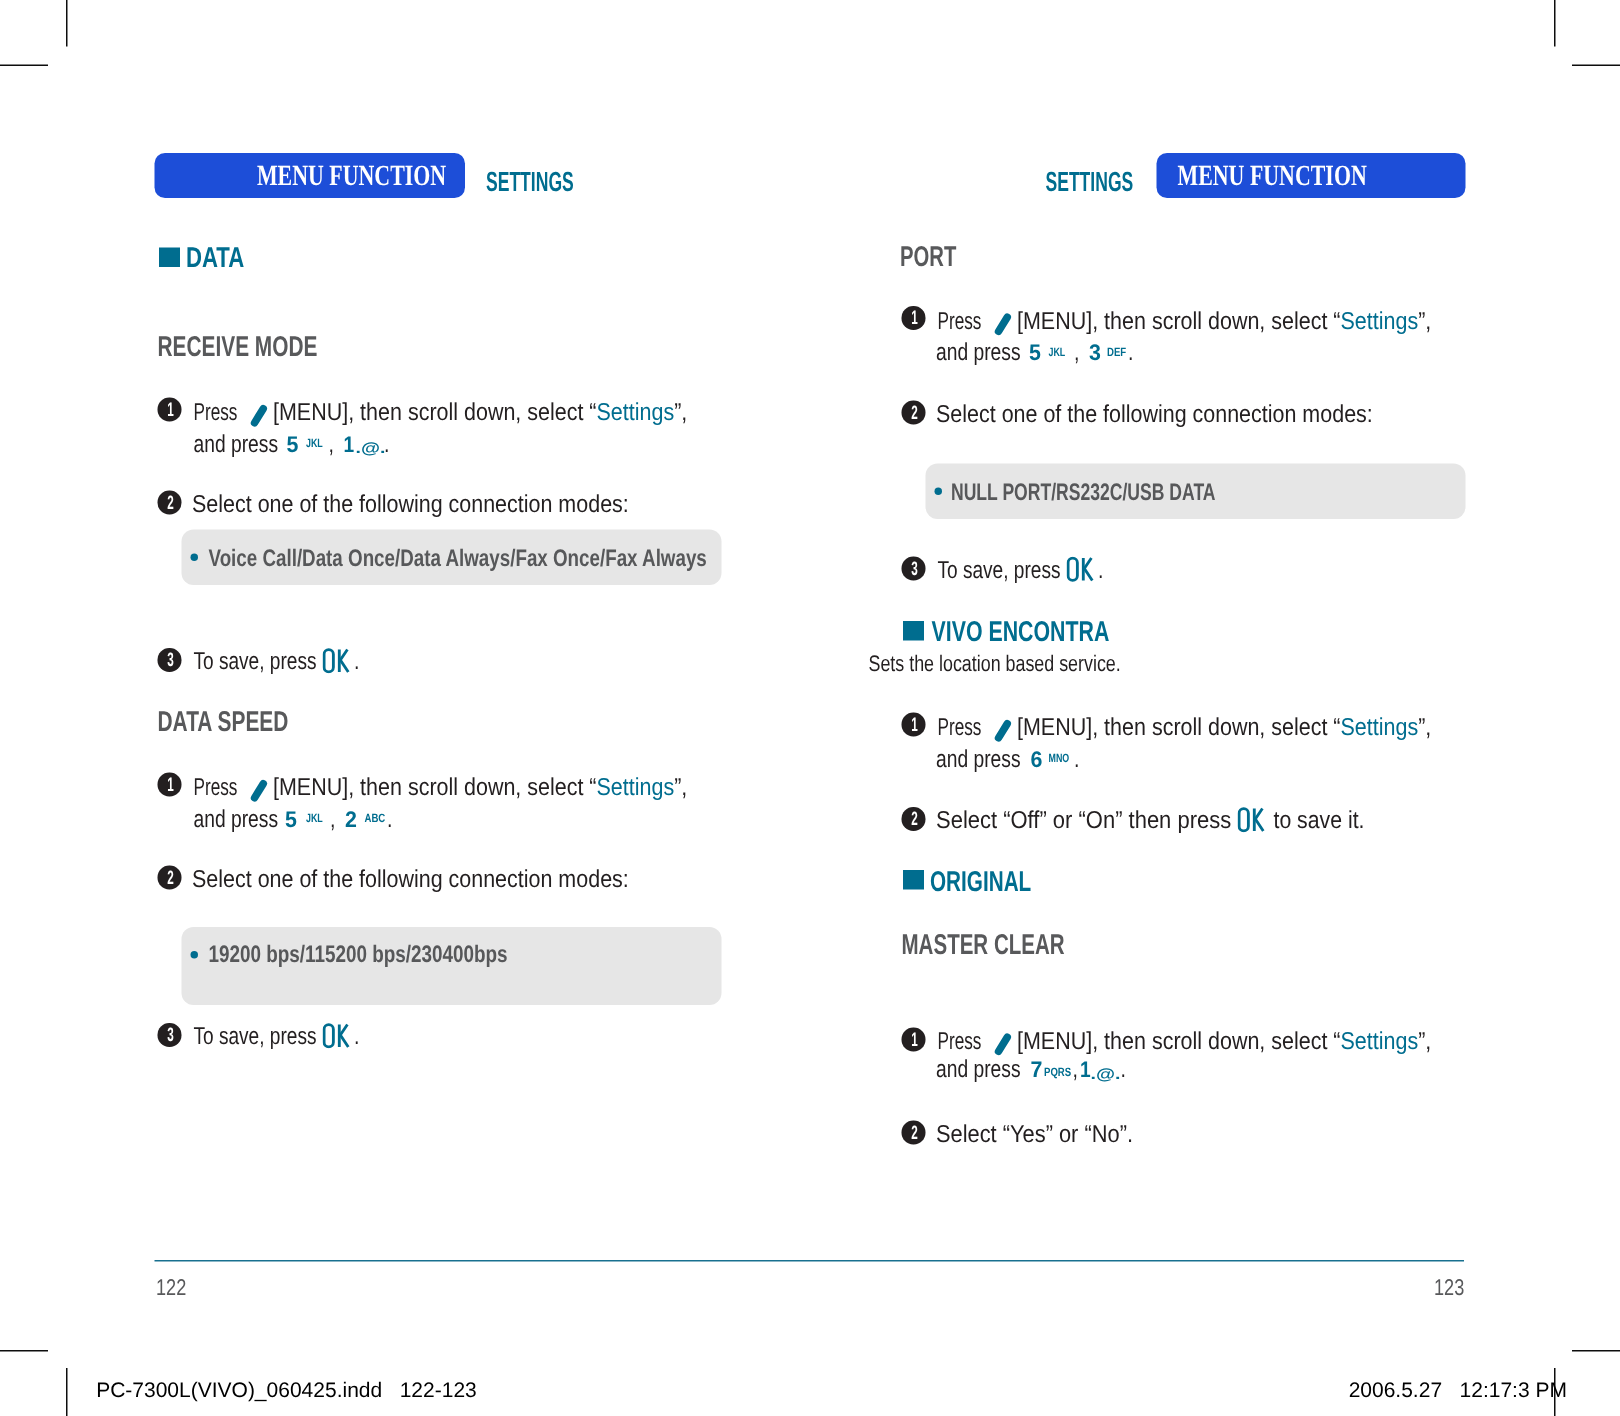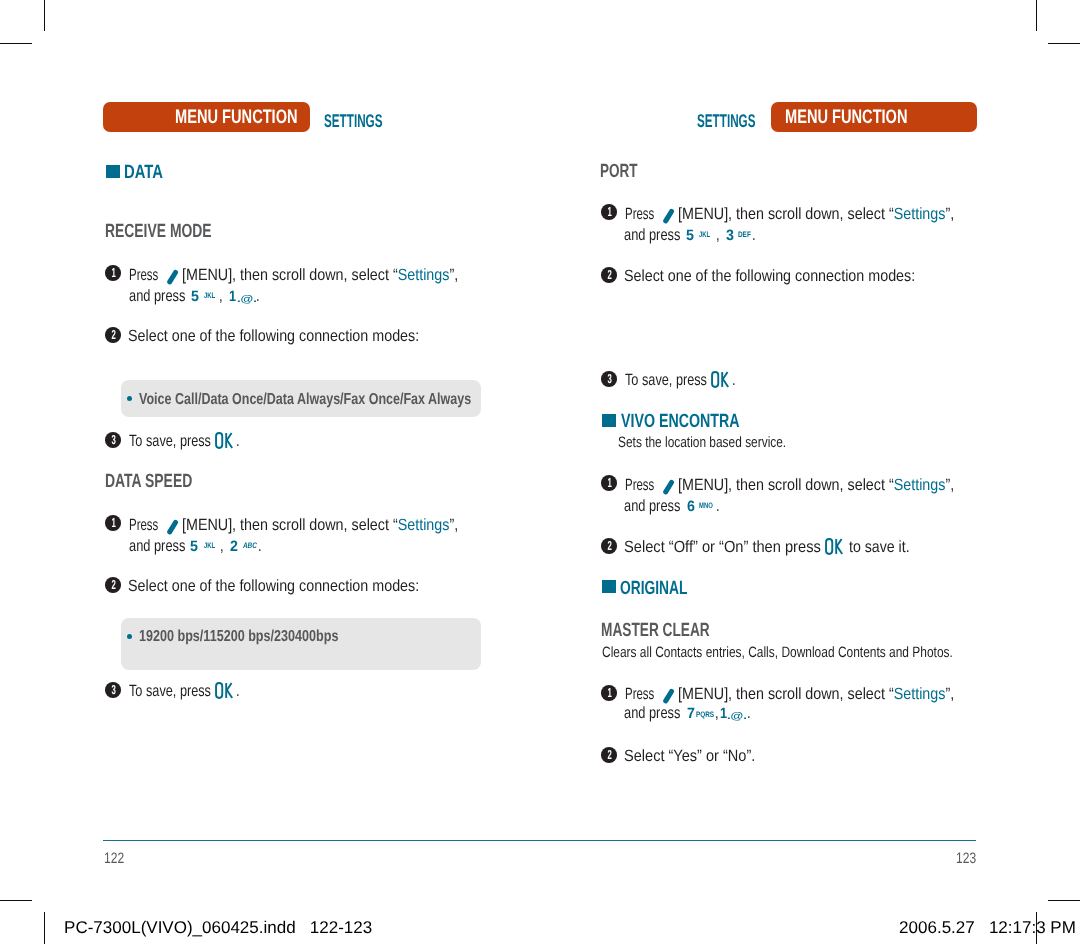--- a/index.html
+++ b/index.html
@@ -7,22 +7,22 @@
   body{width:1080px;height:944px;background:#ffffff;
        font-family:"Liberation Sans",sans-serif;overflow:hidden;
        -webkit-font-smoothing:antialiased;
        text-rendering:geometricPrecision;}
   .page{position:absolute;left:0;top:0;width:1080px;height:944px;}
 
   
   .crop{position:absolute;background:#0d0d0d;}
 
   
-  .tab{position:absolute;height:30px;border-radius:7px;background:#c2410c;
-       color:#ffffff;}
+  .tab{position:absolute;height:30px;border-radius:7px;background:#1d4ed8;
+       color:#ffffff;font-family:Liberation Serif, serif;}
   .tab .lbl{position:absolute;top:0;font-size:19.5px;font-weight:bold;line-height:31px;
             white-space:nowrap;}
   .tab.lt .lbl{right:12.5px;}
   .tab.lt .lbl .sx{transform-origin:right top !important;}
   .tab.rt .lbl{left:13.5px;}
   .runhead{position:absolute;color:#006d8f;font-size:18.4px;font-weight:bold;
            line-height:1;white-space:nowrap;}
 
   .sx{display:inline-block;transform-origin:left top;}
 
@@ -52,21 +52,21 @@
 
   
   .obox{position:absolute;background:#e6e6e6;border-radius:8px;}
   .bul{position:absolute;width:5px;height:5px;border-radius:50%;background:#006d8f;}
   .otxt{position:absolute;color:#57585a;font-size:15.9px;font-weight:bold;
         line-height:1;white-space:nowrap;}
 
   
   .rule{position:absolute;background:#18708f;height:1.3px;}
   .pgno{position:absolute;color:#58595b;font-size:15.2px;line-height:1;}
-  .imprint{position:absolute;color:#000;font-size:17px;line-height:1;white-space:pre;}
+  .imprint{position:absolute;color:#000;font-size:14px;line-height:1;white-space:pre;}
 </style>
 </head>
 <body>
 
 <div class="page">
 
   <div class="crop" style="left:44px;top:0;width:1.2px;height:31px;"></div>
   <div class="crop" style="left:0;top:43px;width:32px;height:1.2px;"></div>
   <div class="crop" style="left:1036px;top:0;width:1.2px;height:31px;"></div>
   <div class="crop" style="left:1048px;top:43px;width:32px;height:1.2px;"></div>
@@ -95,21 +95,21 @@
   <div class="line" style="left:182.1px;top:266.9px;"><span class="sx" style="transform:scaleX(.8796)"><span>[MENU], then scroll down, select “</span><span class="link">Settings</span><span>”,</span></span></div>
   <div class="line" style="left:128.9px;top:287.5px;"><span class="sx" style="transform:scaleX(.788)">and press</span></div>
   <div class="keyd" style="left:191.2px;top:288.5px;"><span class="sx" style="transform:scaleX(.95)">5</span></div>
   <div class="keyl" style="left:203.8px;top:292px;"><span class="sx" style="transform:scaleX(.74)">JKL</span></div>
   <div class="line" style="left:219.3px;top:287.5px;"><span class="sx" style="transform:scaleX(.8)">,</span></div>
   <div class="keyd" style="left:229.3px;top:288.5px;"><span class="sx" style="transform:scaleX(.85)">1</span></div>
   <div class="keyl" style="left:236.7px;top:294.5px;font-size:10px;"><span class="sx" style="transform:scaleX(1.3)">.@.</span></div>
   <div class="line" style="left:255.6px;top:287.5px;"><span class="sx" style="transform:scaleX(.8)">.</span></div>
   <div class="num" style="left:105.3px;top:327.1px;"><span>2</span></div>
   <div class="line" style="left:127.8px;top:328px;"><span class="sx" style="transform:scaleX(.879)">Select one of the following connection modes:</span></div>
-  <div class="obox" style="left:121.2px;top:380px;width:359.8px;height:36.6px;">
+  <div class="obox" style="left:121.2px;top:353px;width:359.8px;height:36.6px;">
     <div class="bul" style="left:5.6px;top:16px;"></div>
     <div class="otxt" style="left:17.6px;top:11.5px;"><span class="sx" style="transform:scaleX(.788)">Voice Call/Data Once/Data Always/Fax Once/Fax Always</span></div>
   </div>
   <div class="num" style="left:105.3px;top:432.1px;"><span>3</span></div>
   <div class="line" style="left:128.9px;top:433px;"><span class="sx" style="transform:scaleX(.781)">To save, press</span></div>
   <div class="okwrap" style="left:214.7px;top:431.5px;" aria-label="OK">
       <svg class="oksvg" width="19" height="17" viewBox="0 0 19 17" aria-hidden="true">
         <g fill="none" stroke="#006d8f" stroke-width="1.9">
           <rect x="1.05" y="1.05" width="6.2" height="14.9" rx="3.1"></rect>
           <path d="M11.2 1.05 V15.95"></path>
@@ -123,21 +123,21 @@
   <div class="line" style="left:128.6px;top:516.9px;"><span class="sx" style="transform:scaleX(.703)">Press</span></div>
   <div class="slash" style="left:166.4px;top:518.5px;"><svg width="13" height="17" viewBox="0 0 13 17" aria-hidden="true">
         <path d="M9.5 3.5 L3.7 12.9" stroke="#006d8f" stroke-width="5" stroke-linecap="round" fill="none"></path>
       </svg></div>
   <div class="line" style="left:182.1px;top:516.9px;"><span class="sx" style="transform:scaleX(.8796)"><span>[MENU], then scroll down, select “</span><span class="link">Settings</span><span>”,</span></span></div>
   <div class="line" style="left:128.9px;top:537.5px;"><span class="sx" style="transform:scaleX(.788)">and press</span></div>
   <div class="keyd" style="left:190.4px;top:538.5px;"><span class="sx" style="transform:scaleX(.95)">5</span></div>
   <div class="keyl" style="left:203.9px;top:542px;"><span class="sx" style="transform:scaleX(.74)">JKL</span></div>
   <div class="line" style="left:219.5px;top:537.5px;"><span class="sx" style="transform:scaleX(.8)">,</span></div>
   <div class="keyd" style="left:229.5px;top:538.5px;"><span class="sx" style="transform:scaleX(.95)">2</span></div>
-  <div class="keyl" style="left:242.5px;top:542px;font-style:italic;"><span class="sx" style="transform:scaleX(.80)">ABC</span></div>
+  <div class="keyl" style="left:242.5px;top:542px;"><span class="sx" style="transform:scaleX(.80)">ABC</span></div>
   <div class="line" style="left:257.5px;top:537.5px;"><span class="sx" style="transform:scaleX(.8)">.</span></div>
   <div class="num" style="left:105.3px;top:577.1px;"><span>2</span></div>
   <div class="line" style="left:127.8px;top:578px;"><span class="sx" style="transform:scaleX(.879)">Select one of the following connection modes:</span></div>
   <div class="obox" style="left:121.1px;top:617.8px;width:359.9px;height:52px;">
     <div class="bul" style="left:6px;top:16px;"></div>
     <div class="otxt" style="left:17.6px;top:11.5px;"><span class="sx" style="transform:scaleX(.792)">19200 bps/115200 bps/230400bps</span></div>
   </div>
   <div class="num" style="left:105.3px;top:682.1px;"><span>3</span></div>
   <div class="line" style="left:128.9px;top:683px;"><span class="sx" style="transform:scaleX(.781)">To save, press</span></div>
   <div class="okwrap" style="left:214.7px;top:681.5px;" aria-label="OK">
@@ -159,35 +159,39 @@
   <div class="line" style="left:678.1px;top:205.5px;"><span class="sx" style="transform:scaleX(.8796)"><span>[MENU], then scroll down, select “</span><span class="link">Settings</span><span>”,</span></span></div>
   <div class="line" style="left:623.9px;top:226.5px;"><span class="sx" style="transform:scaleX(.788)">and press</span></div>
   <div class="keyd" style="left:686.4px;top:227.5px;"><span class="sx" style="transform:scaleX(.95)">5</span></div>
   <div class="keyl" style="left:699.4px;top:231px;"><span class="sx" style="transform:scaleX(.74)">JKL</span></div>
   <div class="line" style="left:715.6px;top:226.5px;"><span class="sx" style="transform:scaleX(.8)">,</span></div>
   <div class="keyd" style="left:725.6px;top:227.5px;"><span class="sx" style="transform:scaleX(.95)">3</span></div>
   <div class="keyl" style="left:737.8px;top:231px;"><span class="sx" style="transform:scaleX(.80)">DEF</span></div>
   <div class="line" style="left:751.9px;top:226.5px;"><span class="sx" style="transform:scaleX(.8)">.</span></div>
   <div class="num" style="left:601.3px;top:267.1px;"><span>2</span></div>
   <div class="line" style="left:623.8px;top:268px;"><span class="sx" style="transform:scaleX(.879)">Select one of the following connection modes:</span></div>
+  <div class="obox" style="left:616.9px;top:309px;width:359.9px;height:36.8px;">
+    <div class="bul" style="left:6.4px;top:16px;"></div>
+    <div class="otxt" style="left:17.6px;top:11.5px;"><span class="sx" style="transform:scaleX(.737)">NULL PORT/RS232C/USB DATA</span></div>
+  </div>
   <div class="num" style="left:601.3px;top:371.1px;"><span>3</span></div>
   <div class="line" style="left:624.9px;top:372px;"><span class="sx" style="transform:scaleX(.781)">To save, press</span></div>
   <div class="okwrap" style="left:710.7px;top:370.5px;" aria-label="OK">
       <svg class="oksvg" width="19" height="17" viewBox="0 0 19 17" aria-hidden="true">
         <g fill="none" stroke="#006d8f" stroke-width="1.9">
           <rect x="1.05" y="1.05" width="6.2" height="14.9" rx="3.1"></rect>
           <path d="M11.2 1.05 V15.95"></path>
           <path d="M16.6 1.05 L11.9 8.0 L17.2 15.95"></path>
         </g>
       </svg>
     </div>
   <div class="line" style="left:732.2px;top:372px;"><span class="sx" style="transform:scaleX(.8)">.</span></div>
   <div class="sqmark" style="left:601.7px;top:413.7px;"></div>
   <div class="secttitle" style="left:620.9px;top:412.2px;"><span class="sx" style="transform:scaleX(.745)">VIVO ENCONTRA</span></div>
-  <div class="desc" style="left:618px;top:434.9px;text-align:right;"><span class="sx" style="transform:scaleX(.794)">Sets the location based service.</span></div>
+  <div class="desc" style="left:579px;top:434.9px;text-align:right;"><span class="sx" style="transform:scaleX(.794)">Sets the location based service.</span></div>
   <div class="num" style="left:601.3px;top:475.1px;"><span>1</span></div>
   <div class="line" style="left:624.6px;top:476.5px;"><span class="sx" style="transform:scaleX(.703)">Press</span></div>
   <div class="slash" style="left:662.4px;top:479.0px;"><svg width="13" height="17" viewBox="0 0 13 17" aria-hidden="true">
         <path d="M9.5 3.5 L3.7 12.9" stroke="#006d8f" stroke-width="5" stroke-linecap="round" fill="none"></path>
       </svg></div>
   <div class="line" style="left:678.1px;top:476.5px;"><span class="sx" style="transform:scaleX(.8796)"><span>[MENU], then scroll down, select “</span><span class="link">Settings</span><span>”,</span></span></div>
   <div class="line" style="left:623.9px;top:497.5px;"><span class="sx" style="transform:scaleX(.788)">and press</span></div>
   <div class="keyd" style="left:686.7px;top:498.5px;"><span class="sx" style="transform:scaleX(.95)">6</span></div>
   <div class="keyl" style="left:698.9px;top:502px;"><span class="sx" style="transform:scaleX(.74)">MNO</span></div>
   <div class="line" style="left:715.8px;top:497.5px;"><span class="sx" style="transform:scaleX(.8)">.</span></div>
@@ -199,21 +203,20 @@
           <rect x="1.05" y="1.05" width="6.2" height="14.9" rx="3.1"></rect>
           <path d="M11.2 1.05 V15.95"></path>
           <path d="M16.6 1.05 L11.9 8.0 L17.2 15.95"></path>
         </g>
       </svg>
     </div>
   <div class="line" style="left:848.7px;top:539px;"><span class="sx" style="transform:scaleX(.87)">to save it.</span></div>
   <div class="sqmark" style="left:602px;top:580.3px;"></div>
   <div class="secttitle" style="left:620.3px;top:579.3px;"><span class="sx" style="transform:scaleX(.723)">ORIGINAL</span></div>
   <div class="subhead" style="left:600.6px;top:621.1px;"><span class="sx" style="transform:scaleX(.717)">MASTER CLEAR</span></div>
-  <div class="desc" style="left:601.5px;top:644.8px;"><span class="sx" style="transform:scaleX(.797)">Clears all Contacts entries, Calls, Download Contents and Photos.</span></div>
   <div class="num" style="left:601.3px;top:685.1px;"><span>1</span></div>
   <div class="line" style="left:624.6px;top:685.9px;"><span class="sx" style="transform:scaleX(.703)">Press</span></div>
   <div class="slash" style="left:662.4px;top:687.8px;"><svg width="13" height="17" viewBox="0 0 13 17" aria-hidden="true">
         <path d="M9.5 3.5 L3.7 12.9" stroke="#006d8f" stroke-width="5" stroke-linecap="round" fill="none"></path>
       </svg></div>
   <div class="line" style="left:678.1px;top:685.9px;"><span class="sx" style="transform:scaleX(.8796)"><span>[MENU], then scroll down, select “</span><span class="link">Settings</span><span>”,</span></span></div>
   <div class="line" style="left:623.9px;top:704.5px;"><span class="sx" style="transform:scaleX(.788)">and press</span></div>
   <div class="keyd" style="left:686.8px;top:705.5px;"><span class="sx" style="transform:scaleX(.95)">7</span></div>
   <div class="keyl" style="left:695.6px;top:710.5px;"><span class="sx" style="transform:scaleX(.80)">PQRS</span></div>
   <div class="line" style="left:715.1px;top:704.5px;"><span class="sx" style="transform:scaleX(.8)">,</span></div>

